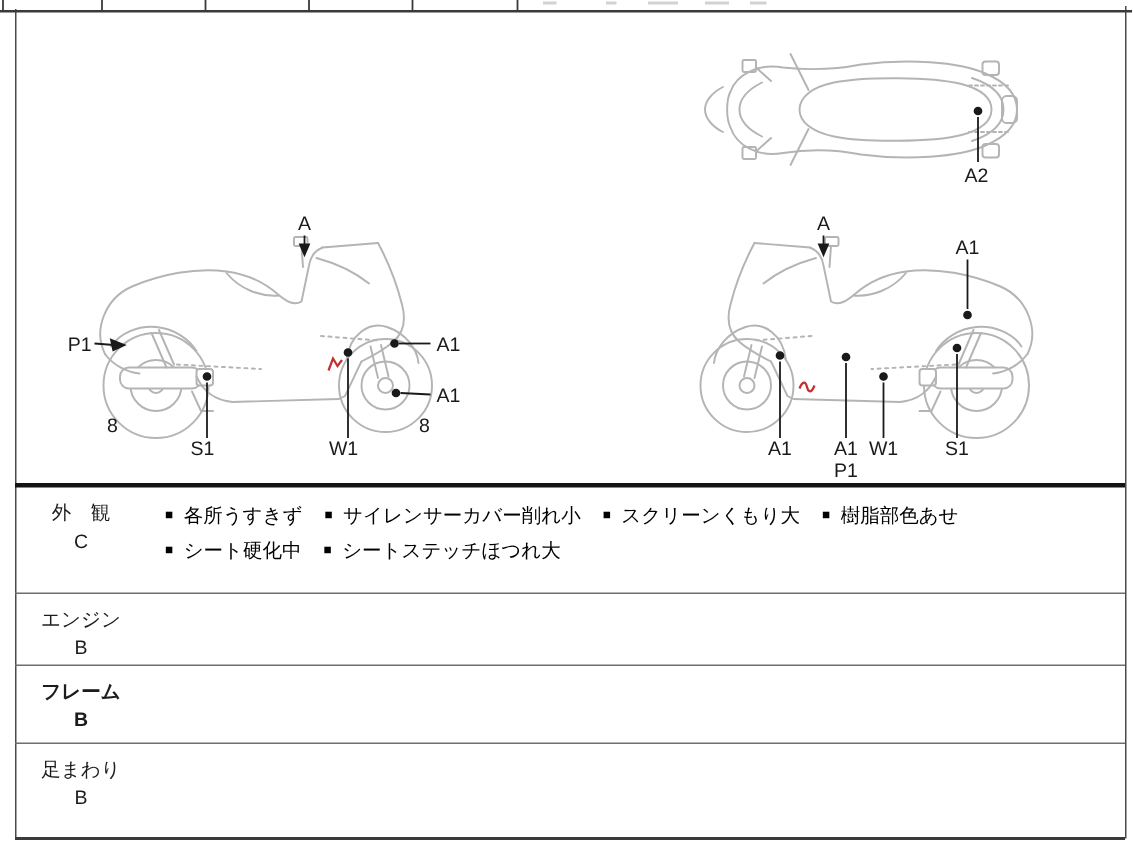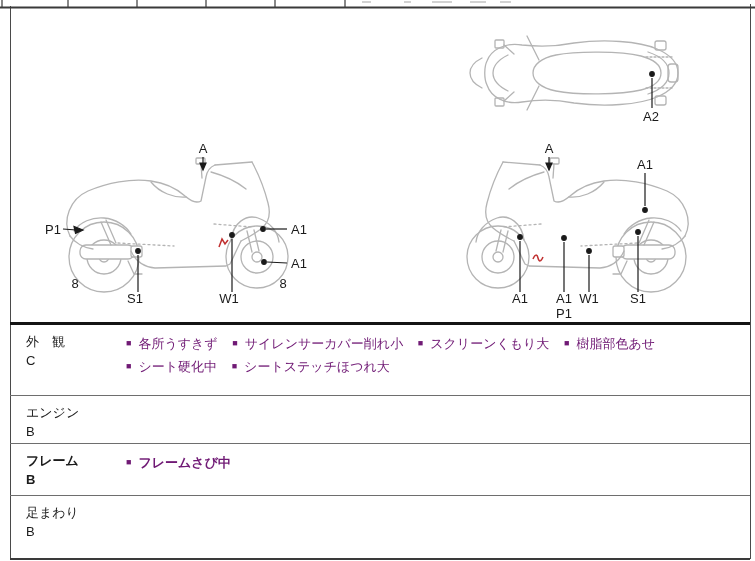--- a/index.html
+++ b/index.html
@@ -10,23 +10,23 @@
   #border-right { left:750px; top:4px; height:555px; }
 
   svg { position:absolute; left:0; top:0; pointer-events:none; }
   svg text { fill:#1a1a1a; font-family:"Liberation Sans","DejaVu Sans",sans-serif; font-size:13px; }
 
   .grade-table { position:absolute; left:10px; top:322px; width:740px;
                  border-top:3px solid #141414; border-bottom:2px solid #3a3a3a; z-index:2; }
   .grow { display:flex; border-top:1px solid #6e6e6e; }
   .grow.first { border-top:none; }
   .r0 { height:70px; } .r1 { height:47px; } .r2 { height:51px;font-weight:bold; } .r3 { height:62px;gap:42px; }
-  .gcol { width:88px; flex:none; text-align:left; padding-top:7px;
-          font-size:13px; line-height:19px; color:#1c1c1c;padding-left:16px; }
-  .gitems { flex:1; padding:7px 4px 0 12px; font-size:13px; line-height:22px; color:#701a75; }
+  .gcol { width:88px; flex:none; text-align:center; padding-top:7px;
+          font-size:13px; line-height:19px; color:#1c1c1c; }
+  .gitems { flex:1; padding:7px 4px 0 12px; font-size:13px; line-height:22px; color:#000000; }
   .gitem { white-space:nowrap; margin-right:11px; display:inline-block; }
   .blt { font-size:9px; vertical-align:2px; margin-right:7px; }
 </style>
 </head>
 <body>
 
 <div class="sheet">
 
   <div class="vline" id="border-left"></div>
   <div class="vline" id="border-right"></div>
@@ -169,23 +169,20 @@
         <div>エンジン</div>
         <div>B</div>
       </div>
     </div>
 
     <div class="grow r2">
       <div class="gcol">
         <div>フレーム</div>
         <div>B</div>
       </div>
-      <div class="gitems">
-        <span class="gitem"><span class="blt">■</span><span>フレームさび中</span></span>
-      </div>
     </div>
 
     <div class="grow r3">
       <div class="gcol">
         <div>足まわり</div>
         <div>B</div>
       </div>
       <div class="gitems"></div>
     </div>
 

